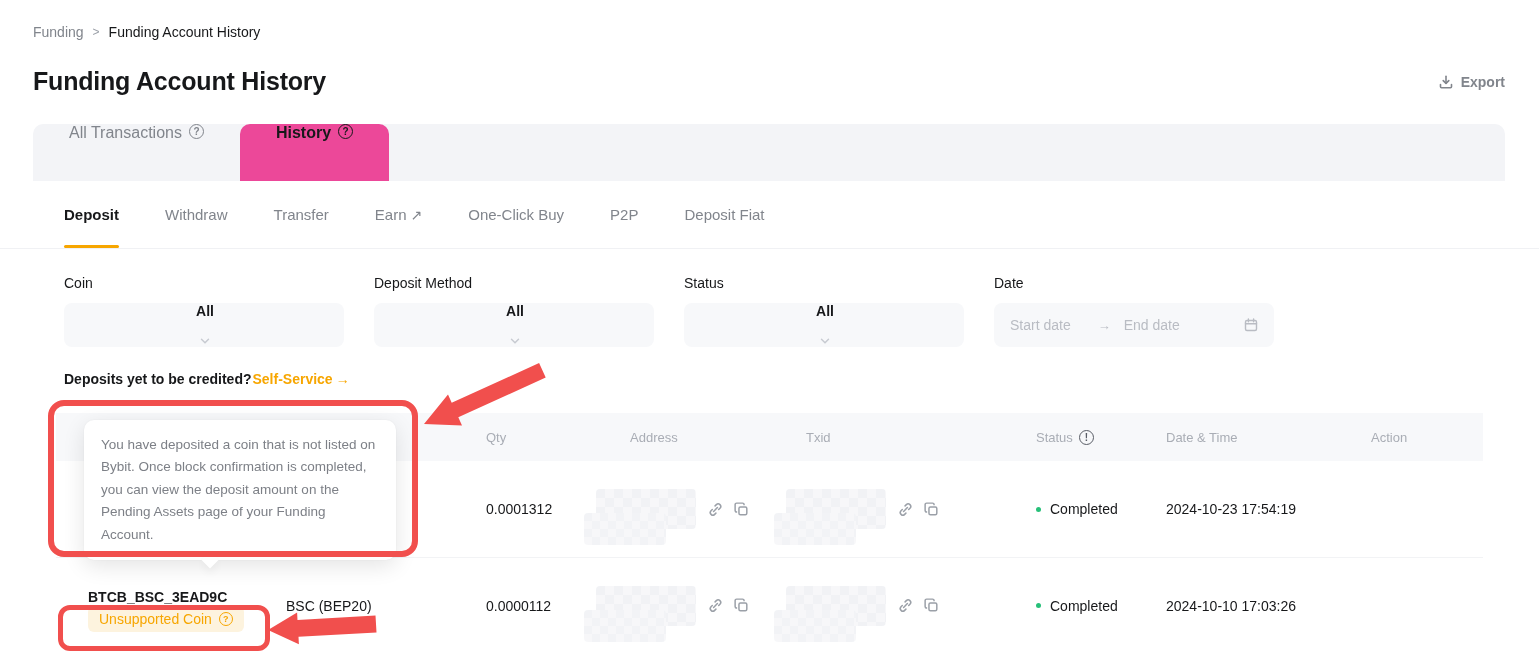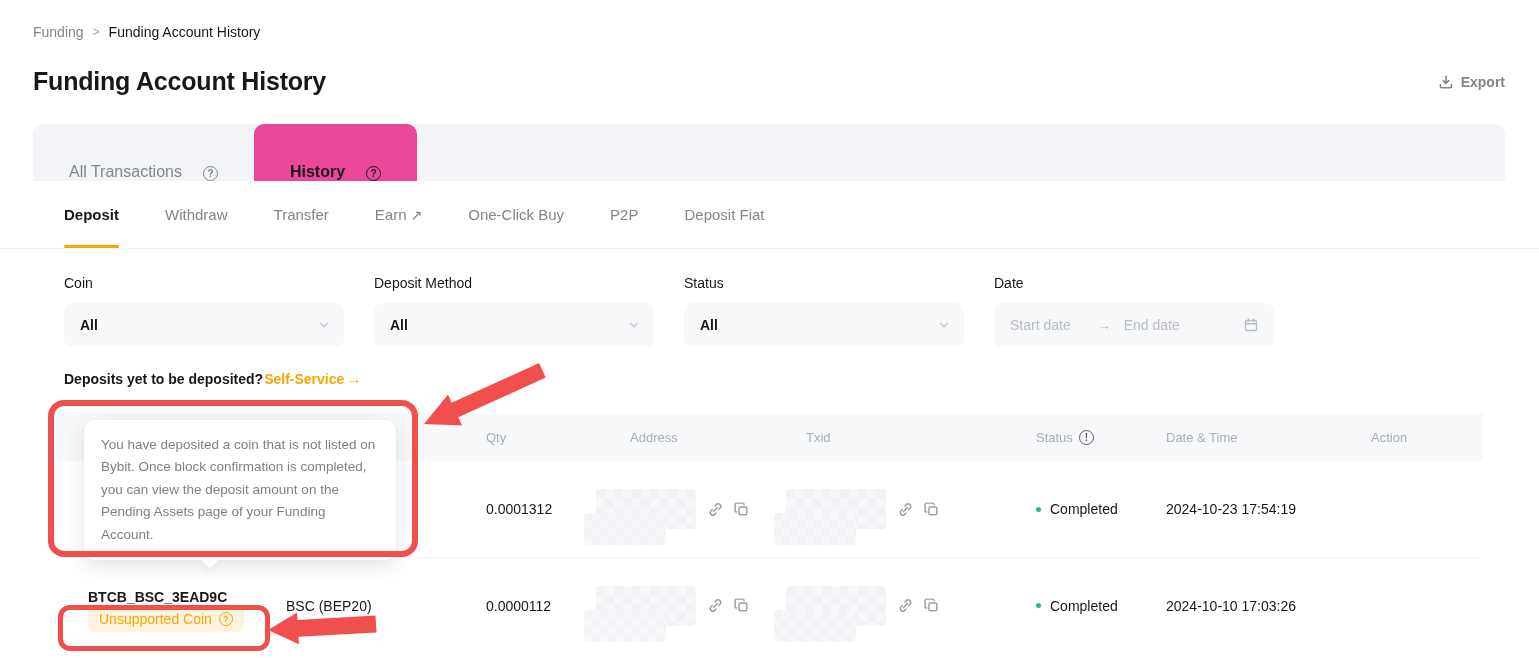--- a/index.html
+++ b/index.html
@@ -14,38 +14,38 @@
   .crumb-current { color: #17181a; font-weight: 500; }
 
   
   .title-row { display: flex; justify-content: space-between; align-items: center; padding: 27px 34px 0 33px; }
   .page-title { font-size: 25px; font-weight: 700; letter-spacing: -0.2px; }
   .export-btn { display: flex; align-items: center; gap: 7px; color: #81858c; font-size: 14px; font-weight: 600; cursor: pointer; }
   .export-btn svg { width: 16px; height: 16px; }
 
   
   .tabbar { margin: 28px 34px 0 33px; height: 57px; background: #f3f4f7; border-radius: 10px 10px 0 0; display: flex; }
-  .tab { padding: 0 36px; display: flex; align-items: flex-end; gap: 21px; font-size: 16px; color: #81858c; cursor: pointer; }
+  .tab { padding: 0 36px; display: flex; align-items: flex-start; gap: 7px; font-size: 16px; color: #81858c; cursor: pointer; }
   .tab.active { background: #ec4899; border-radius: 10px 10px 0 0; color: #17181a; font-weight: 700; }
   .qmark { display: inline-flex; align-items: center; justify-content: center; width: 15px; height: 15px;
            border: 1.5px solid currentColor; border-radius: 50%; font-size: 10px; font-weight: 600; line-height: 1; }
 
   
   .subtabs { display: flex; gap: 46px; padding-left: 64px; height: 68px; align-items: stretch; border-bottom: 1px solid #f0f1f4; }
   .subtab { color: #81858c; font-size: 15px; display: flex; align-items: center; gap: 4px; position: relative; cursor: pointer; }
   .subtab.active { color: #17181a; font-weight: 700; }
   .subtab.active::after { content: ""; position: absolute; left: 0; right: 0; bottom: 0; height: 3px; background: #f7a600; border-radius: 2px; }
   .ext-arrow { font-size: 14px; }
 
   
   .filters { display: flex; gap: 30px; padding: 26px 0 0 64px; }
   .filter { width: 280px; }
   .flabel { font-size: 14px; color: #17181a; margin-bottom: 12px; }
   .select { height: 44px; background: #f7f8fa; border-radius: 8px; display: flex; align-items: center;
-            justify-content: space-between; padding: 0 14px 0 16px; font-size: 14px; font-weight: 600; cursor: pointer; }
+            justify-content: space-between; padding: 0 14px 0 16px; font-size: 14px; font-weight: 600; cursor: pointer; flex-direction: column; }
   .select svg { width: 12px; height: 12px; color: #c7cad1; }
   .date-input { height: 44px; background: #f7f8fa; border-radius: 8px; display: flex; align-items: center;
                 padding: 0 15px 0 16px; font-size: 14px; cursor: pointer; }
   .ph { color: #b9bcc3; }
   .range-arrow { color: #b9bcc3; margin: 0 13px 0 27px; font-size: 13px; }
   .date-end { flex: 1; }
   .date-input svg { width: 16px; height: 16px; color: #b9bcc3; }
 
   
   .notice { padding: 23px 0 0 64px; font-size: 14px; font-weight: 600; display: flex; align-items: center; height: 41px; }
@@ -191,21 +191,21 @@
         <span class="ph date-end">End date</span>
         <svg viewBox="0 0 16 16" fill="none" stroke="currentColor" stroke-width="1.4" stroke-linecap="round">
             <rect x="2.5" y="3.5" width="11" height="10" rx="1.5"></rect>
             <path d="M2.5 6.8h11M5.4 2v2.8M10.6 2v2.8"></path>
           </svg>
       </div>
     </div>
   </div>
 
   <div class="notice">
-    <span class="notice-q">Deposits yet to be deposited?</span>
+    <span class="notice-q">Deposits yet to be credited?</span>
     <span class="notice-link">Self-Service</span>
     <span class="notice-arrow">→</span>
   </div>
 
   <div class="tablewrap">
     <div class="grid thead">
       <div class="th-coin"></div>
       <div></div>
       <div>Qty</div>
       <div class="th-addr">Address</div>

